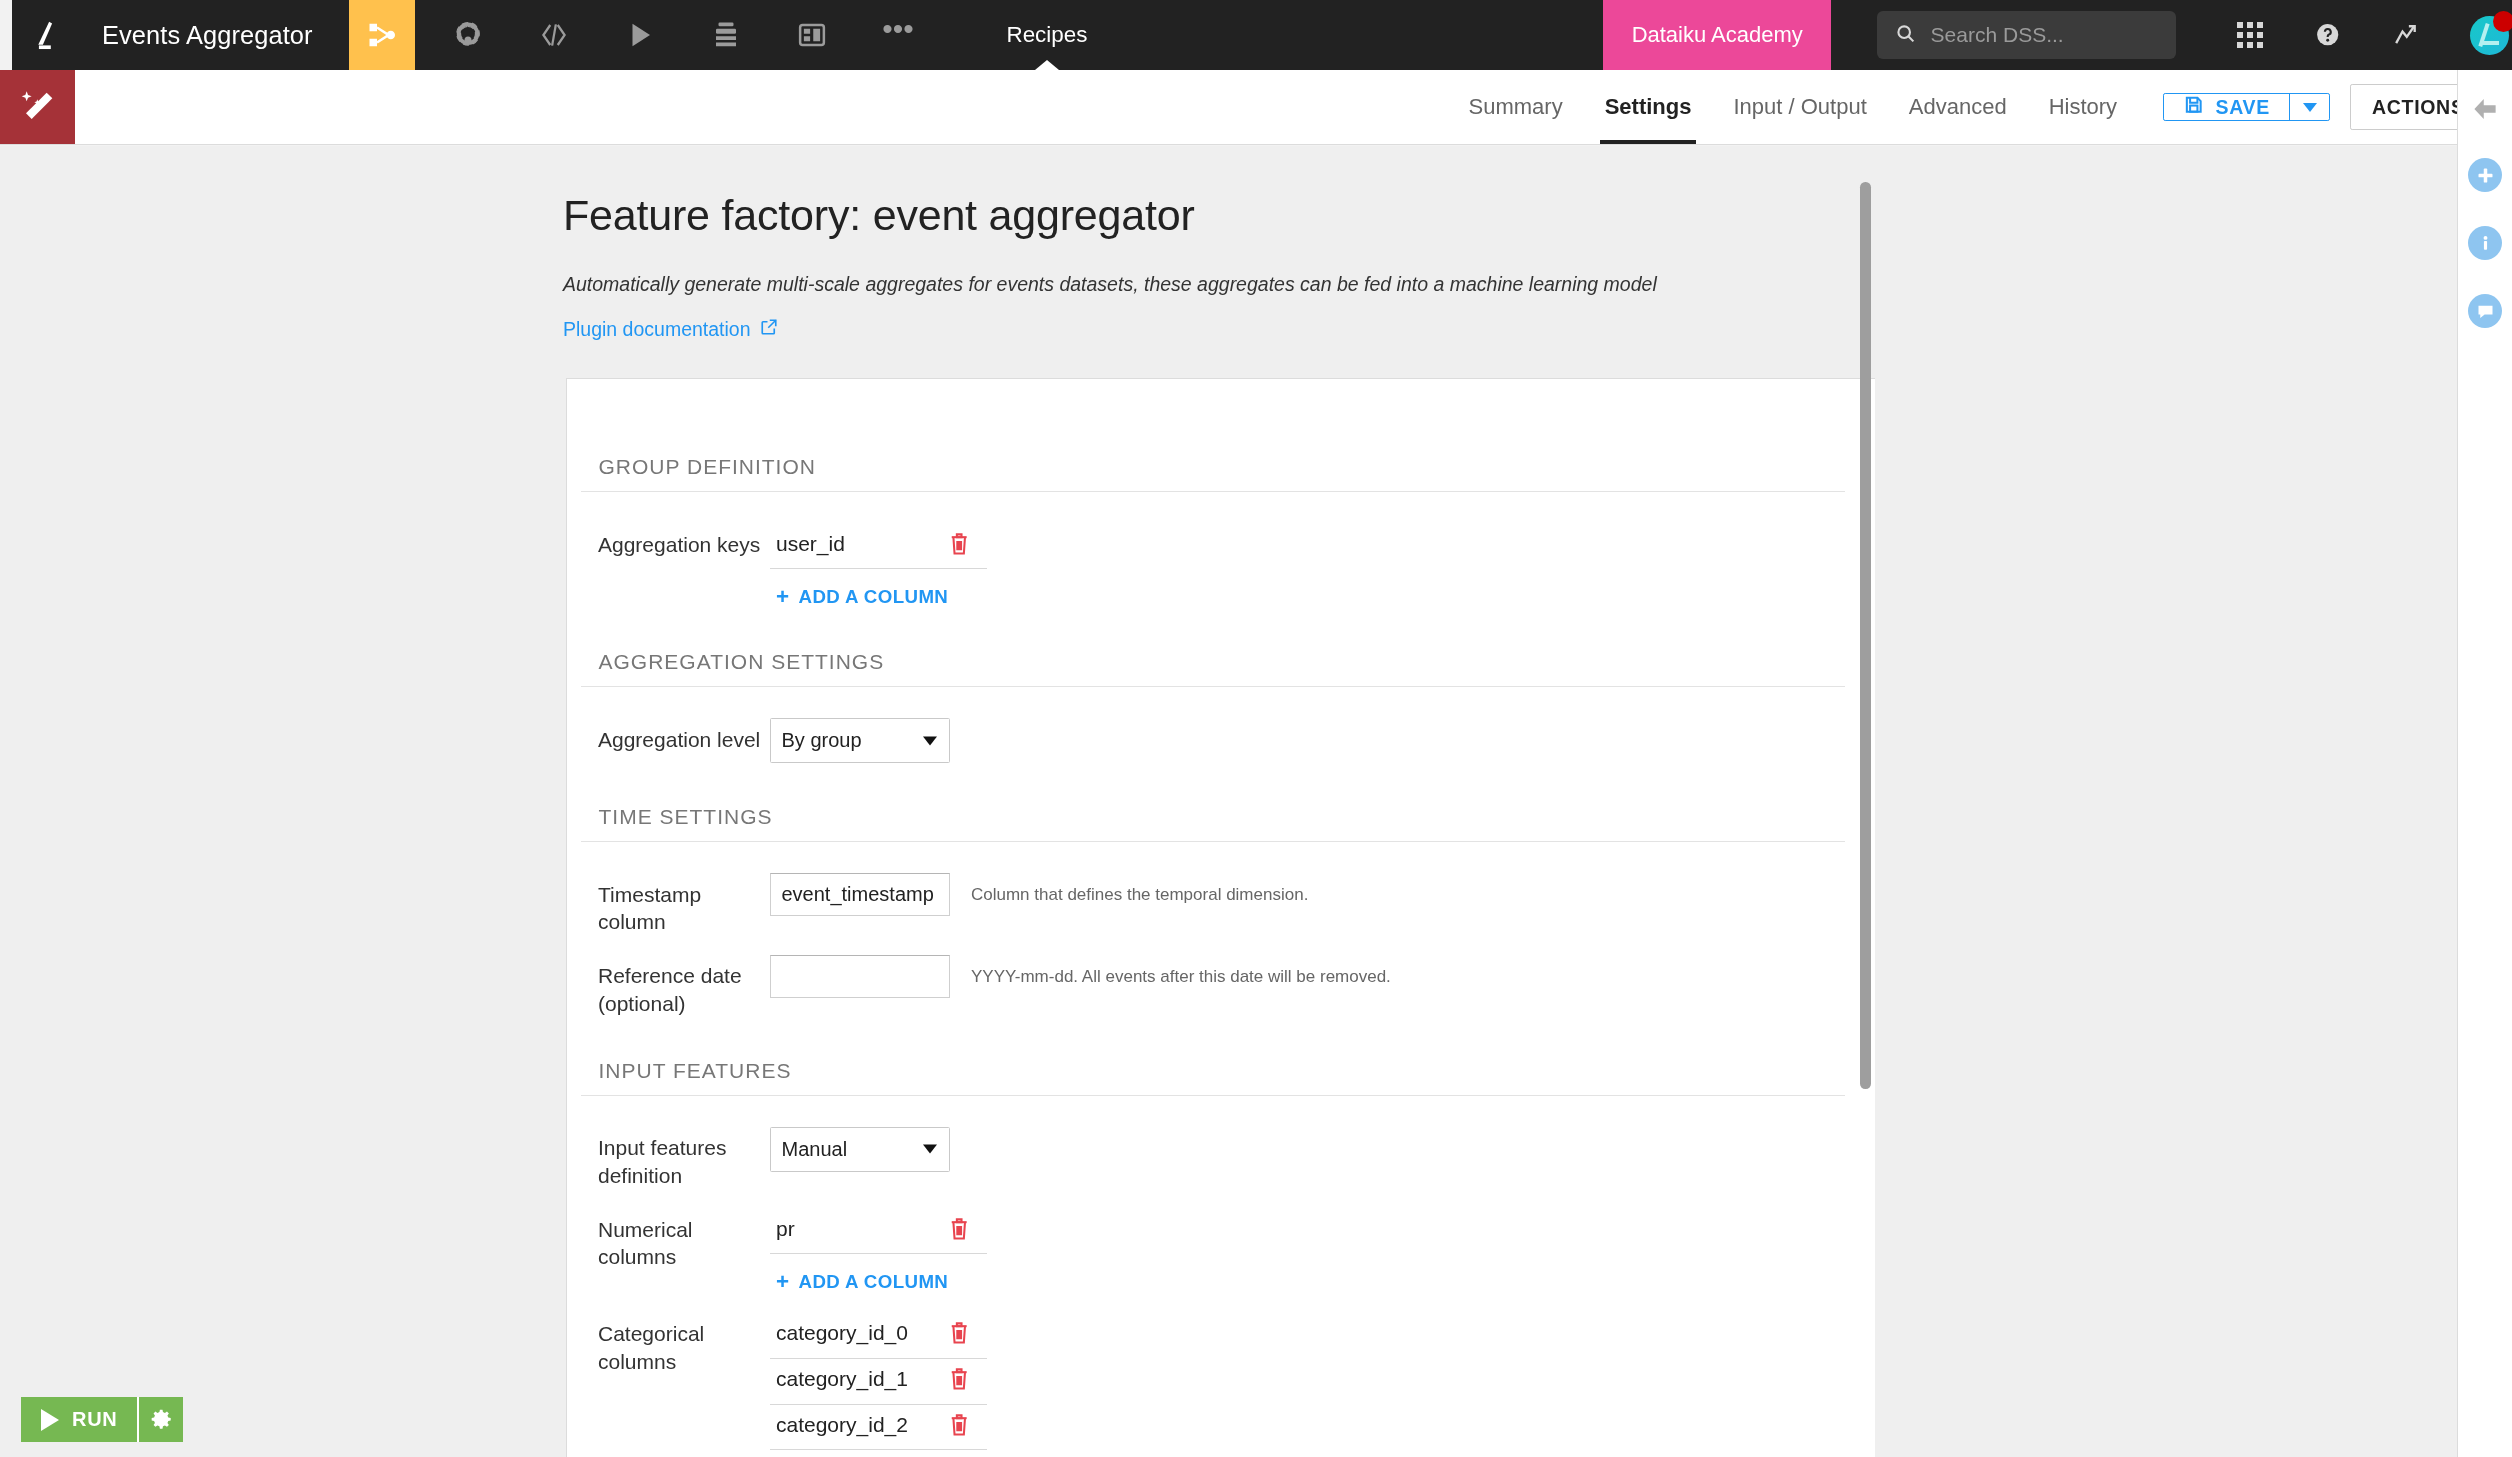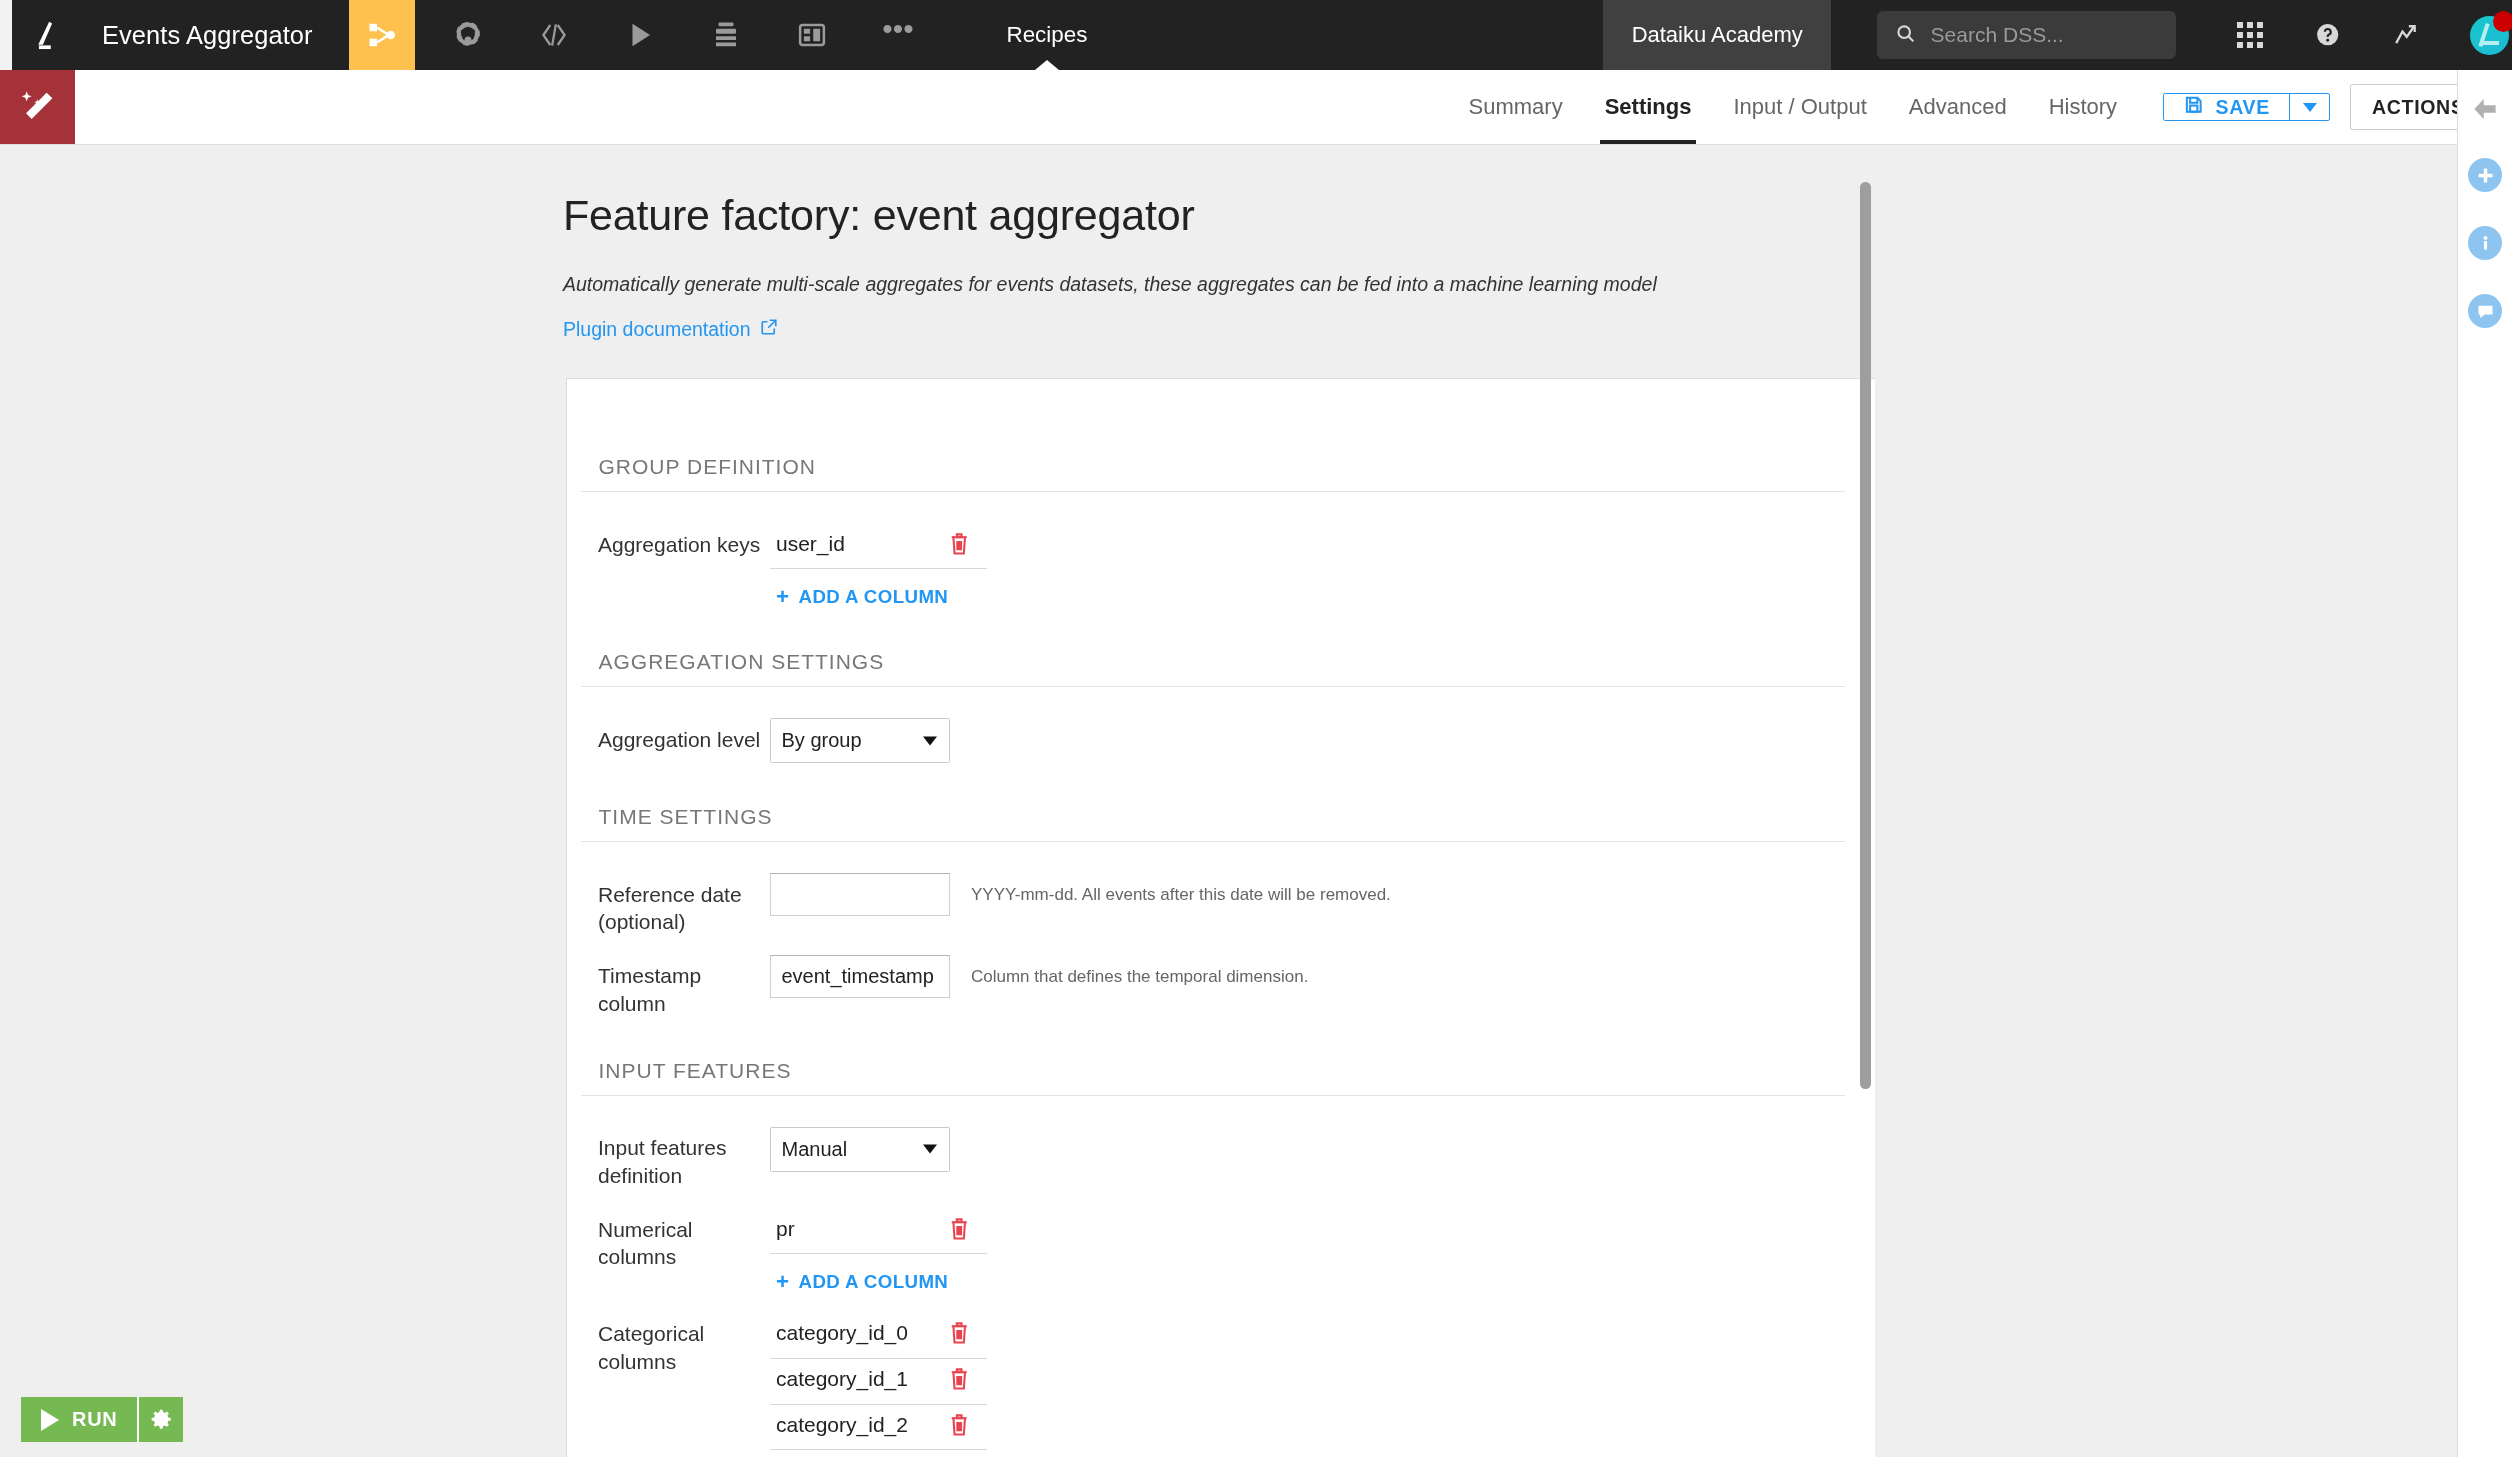--- a/index.html
+++ b/index.html
@@ -51,21 +51,21 @@
     width: 0; height: 0;
     border-left: 12px solid transparent;
     border-right: 12px solid transparent;
     border-bottom: 10.5px solid #ffffff;
   }
 
   .topbar-spacer { flex: 1; }
 
   .academy-btn {
     display: flex; align-items: center; padding: 0 28.4px;
-    background: #404040; color: #ffffff;
+    background: #ec4899; color: #ffffff;
     font-size: 22px; white-space: nowrap;
     cursor: pointer;
   }
   .search-wrap {
     display: flex; align-items: center;
     margin: 0 25.4px;
   }
   .search-box {
     display: flex; align-items: center; gap: 15px;
     width: 299px; height: 48px;
@@ -599,31 +599,31 @@
               <span>By group</span>
               <span class="sel-caret"></span>
             </div>
           </div>
         </div>
       </div>
 
       <div class="section-title">TIME SETTINGS</div>
       <div class="section-body">
         <div class="frow">
+          <div class="flabel">Timestamp column</div>
+          <div class="fctl inline-row">
+            <input class="dku-input" type="text" value="event_timestamp" style="">
+            <span class="helptext">Column that defines the temporal dimension.</span>
+          </div>
+        </div>
+        <div class="frow">
           <div class="flabel">Reference date (optional)</div>
           <div class="fctl inline-row">
             <input class="dku-input" type="text" value="" style="">
             <span class="helptext">YYYY-mm-dd. All events after this date will be removed.</span>
-          </div>
-        </div>
-        <div class="frow">
-          <div class="flabel">Timestamp column</div>
-          <div class="fctl inline-row">
-            <input class="dku-input" type="text" value="event_timestamp" style="">
-            <span class="helptext">Column that defines the temporal dimension.</span>
           </div>
         </div>
       </div>
 
       <div class="section-title">INPUT FEATURES</div>
       <div class="section-body tight">
         <div class="frow">
           <div class="flabel">Input features definition</div>
           <div class="fctl">
             <div class="dku-select">

